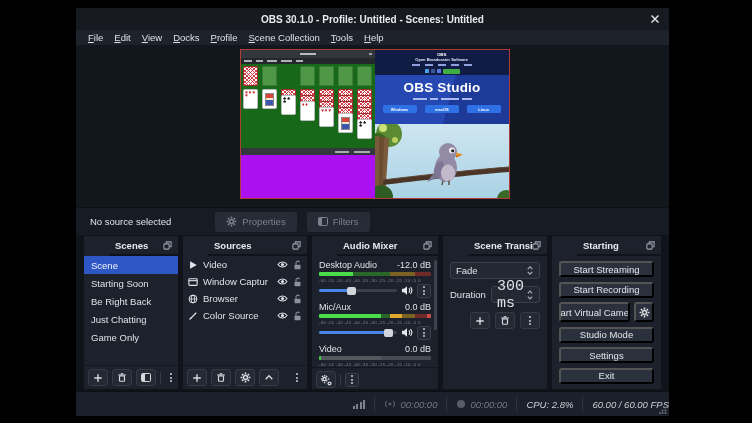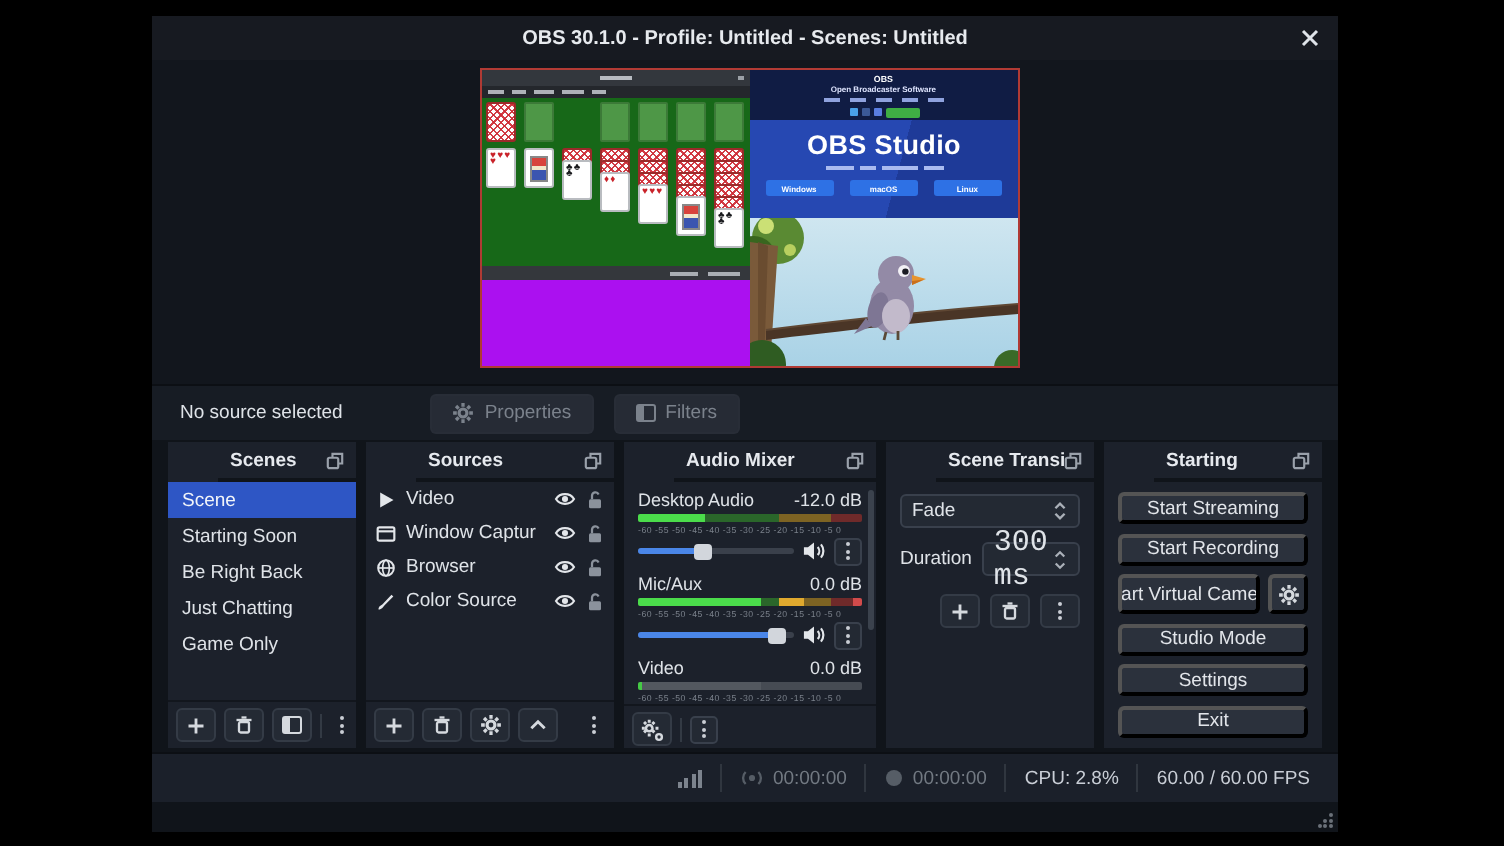--- a/index.html
+++ b/index.html
@@ -132,21 +132,21 @@
   
   .ctrlbody { padding:5px 7px; display:flex; flex-direction:column; gap:4.5px; }
   .cbtn { height:20px; background:#2b313c; border-radius:3px; display:flex; align-items:center; justify-content:center;
     font-size:9.5px; color:#e2e5ea; white-space:nowrap; overflow:hidden; }
   .vcrow { display:flex; gap:4px; }
   .vcrow .cbtn { flex:1; min-width:0; }
   .gearbtn { width:20px; flex:none !important; }
 
   
   .statusbar { height:25px; background:#1b202a; border-top:1px solid #0c0f14; display:flex; align-items:center;
-    justify-content:flex-end; padding-right:14px; flex:none; }
+    justify-content:flex-end; flex:none;font-style:italic; }
   .sitem { display:flex; align-items:center; gap:4px; padding:0 9px; }
   .stime { font-size:9.5px; color:#727982; }
   .sbright { font-size:9.5px; color:#c9ced6; }
   .ssep { width:1px; height:14px; background:#30363f; }
   .sigbars { display:flex; align-items:flex-end; gap:1.5px; }
   .sigbars i { width:2px; background:#7c838d; }
   .grip { position:absolute; right:2px; bottom:2px; }
 </style>
 </head>
 <body>
@@ -155,20 +155,30 @@
 
   <div class="titlebar">
     <span class="title">OBS 30.1.0 - Profile: Untitled - Scenes: Untitled</span>
     <span class="close">
       <svg width="10" height="10" viewBox="0 0 10 10">
           <path d="M1.5 1.5l7 7M8.5 1.5l-7 7" stroke="#dfe3e9" stroke-width="1.5"></path>
         </svg>
     </span>
   </div>
 
+  <div class="menubar">
+    <span class="menu-item">File</span>
+    <span class="menu-item">Edit</span>
+    <span class="menu-item">View</span>
+    <span class="menu-item">Docks</span>
+    <span class="menu-item">Profile</span>
+    <span class="menu-item">Scene Collection</span>
+    <span class="menu-item">Tools</span>
+    <span class="menu-item">Help</span>
+  </div>
 
   <div class="preview">
     <div class="canvas">
 
       <div class="scene-left">
 
         <div class="sol">
           <div class="sol-title">
               <i></i>
               <b></b>

